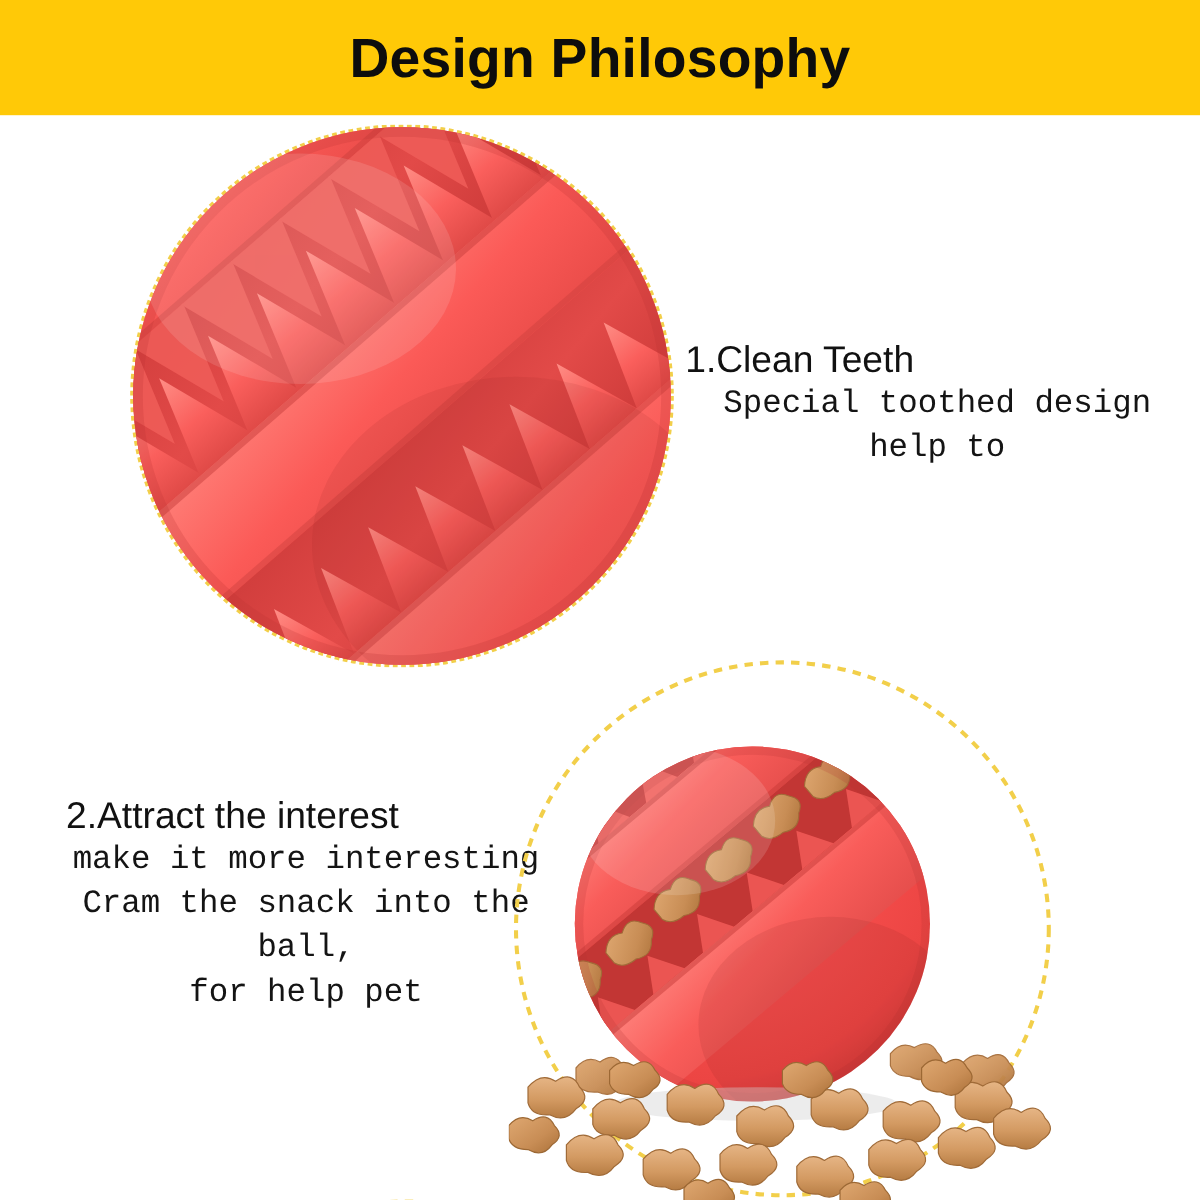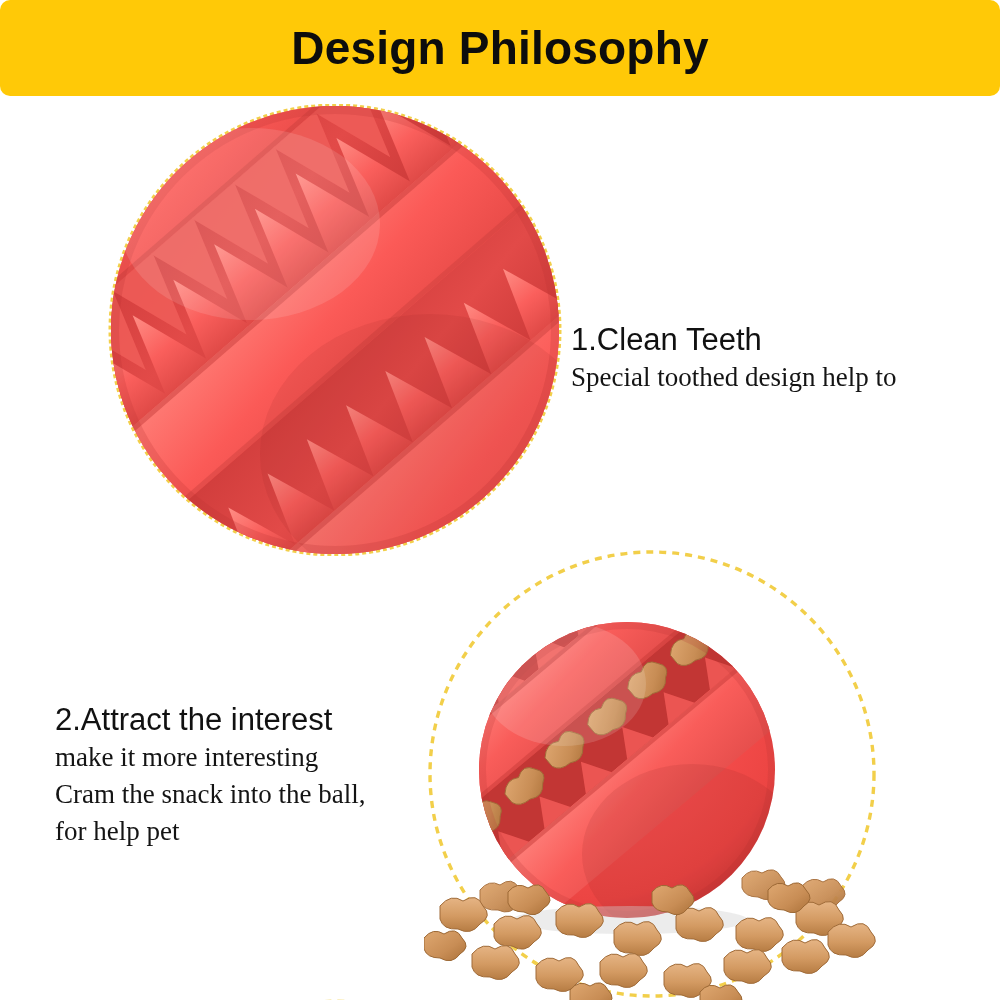--- a/index.html
+++ b/index.html
@@ -22,50 +22,49 @@
   #header-banner {
     position: absolute;
     left: 0;
     top: 0;
     width: 1000px;
     height: 96px;
     background: #ffc907;
     display: flex;
     align-items: center;
     justify-content: center;
-    border-radius: 10px;
   }
   #header-title {
     font-size: 46px;
     font-weight: bold;
     color: #0d0d0d;
     letter-spacing: 0.2px;
     line-height: 1;
     font-family: "Liberation Sans", sans-serif;
     white-space: nowrap;
   }
 
   
   .feature-text {
     position: absolute;
     color: #111111;
-    margin-top: 40px;
   }
   .feature-heading {
     font-size: 31px;
     line-height: 38px;
     color: #111111;
     white-space: nowrap;
     font-family: "Liberation Sans", sans-serif;
   }
   .feature-body {
     font-size: 27px;
     line-height: 37px;
     color: #141414;
-    font-family: Liberation Serif, serif;
+    font-family: Liberation Mono, monospace;
+    text-align: center;
   }
   #feature-1-text { left: 571px; top: 281px; width: 420px; }
   #feature-2-text { left: 55px;  top: 661px; width: 400px; }
 
   
   .media {
     position: absolute;
   }
   #ball-1-media { left: 100px; top: 104px; width: 470px; height: 452px; }
   #ball-2-media { left: 424px; top: 534px; width: 470px; height: 466px; }

